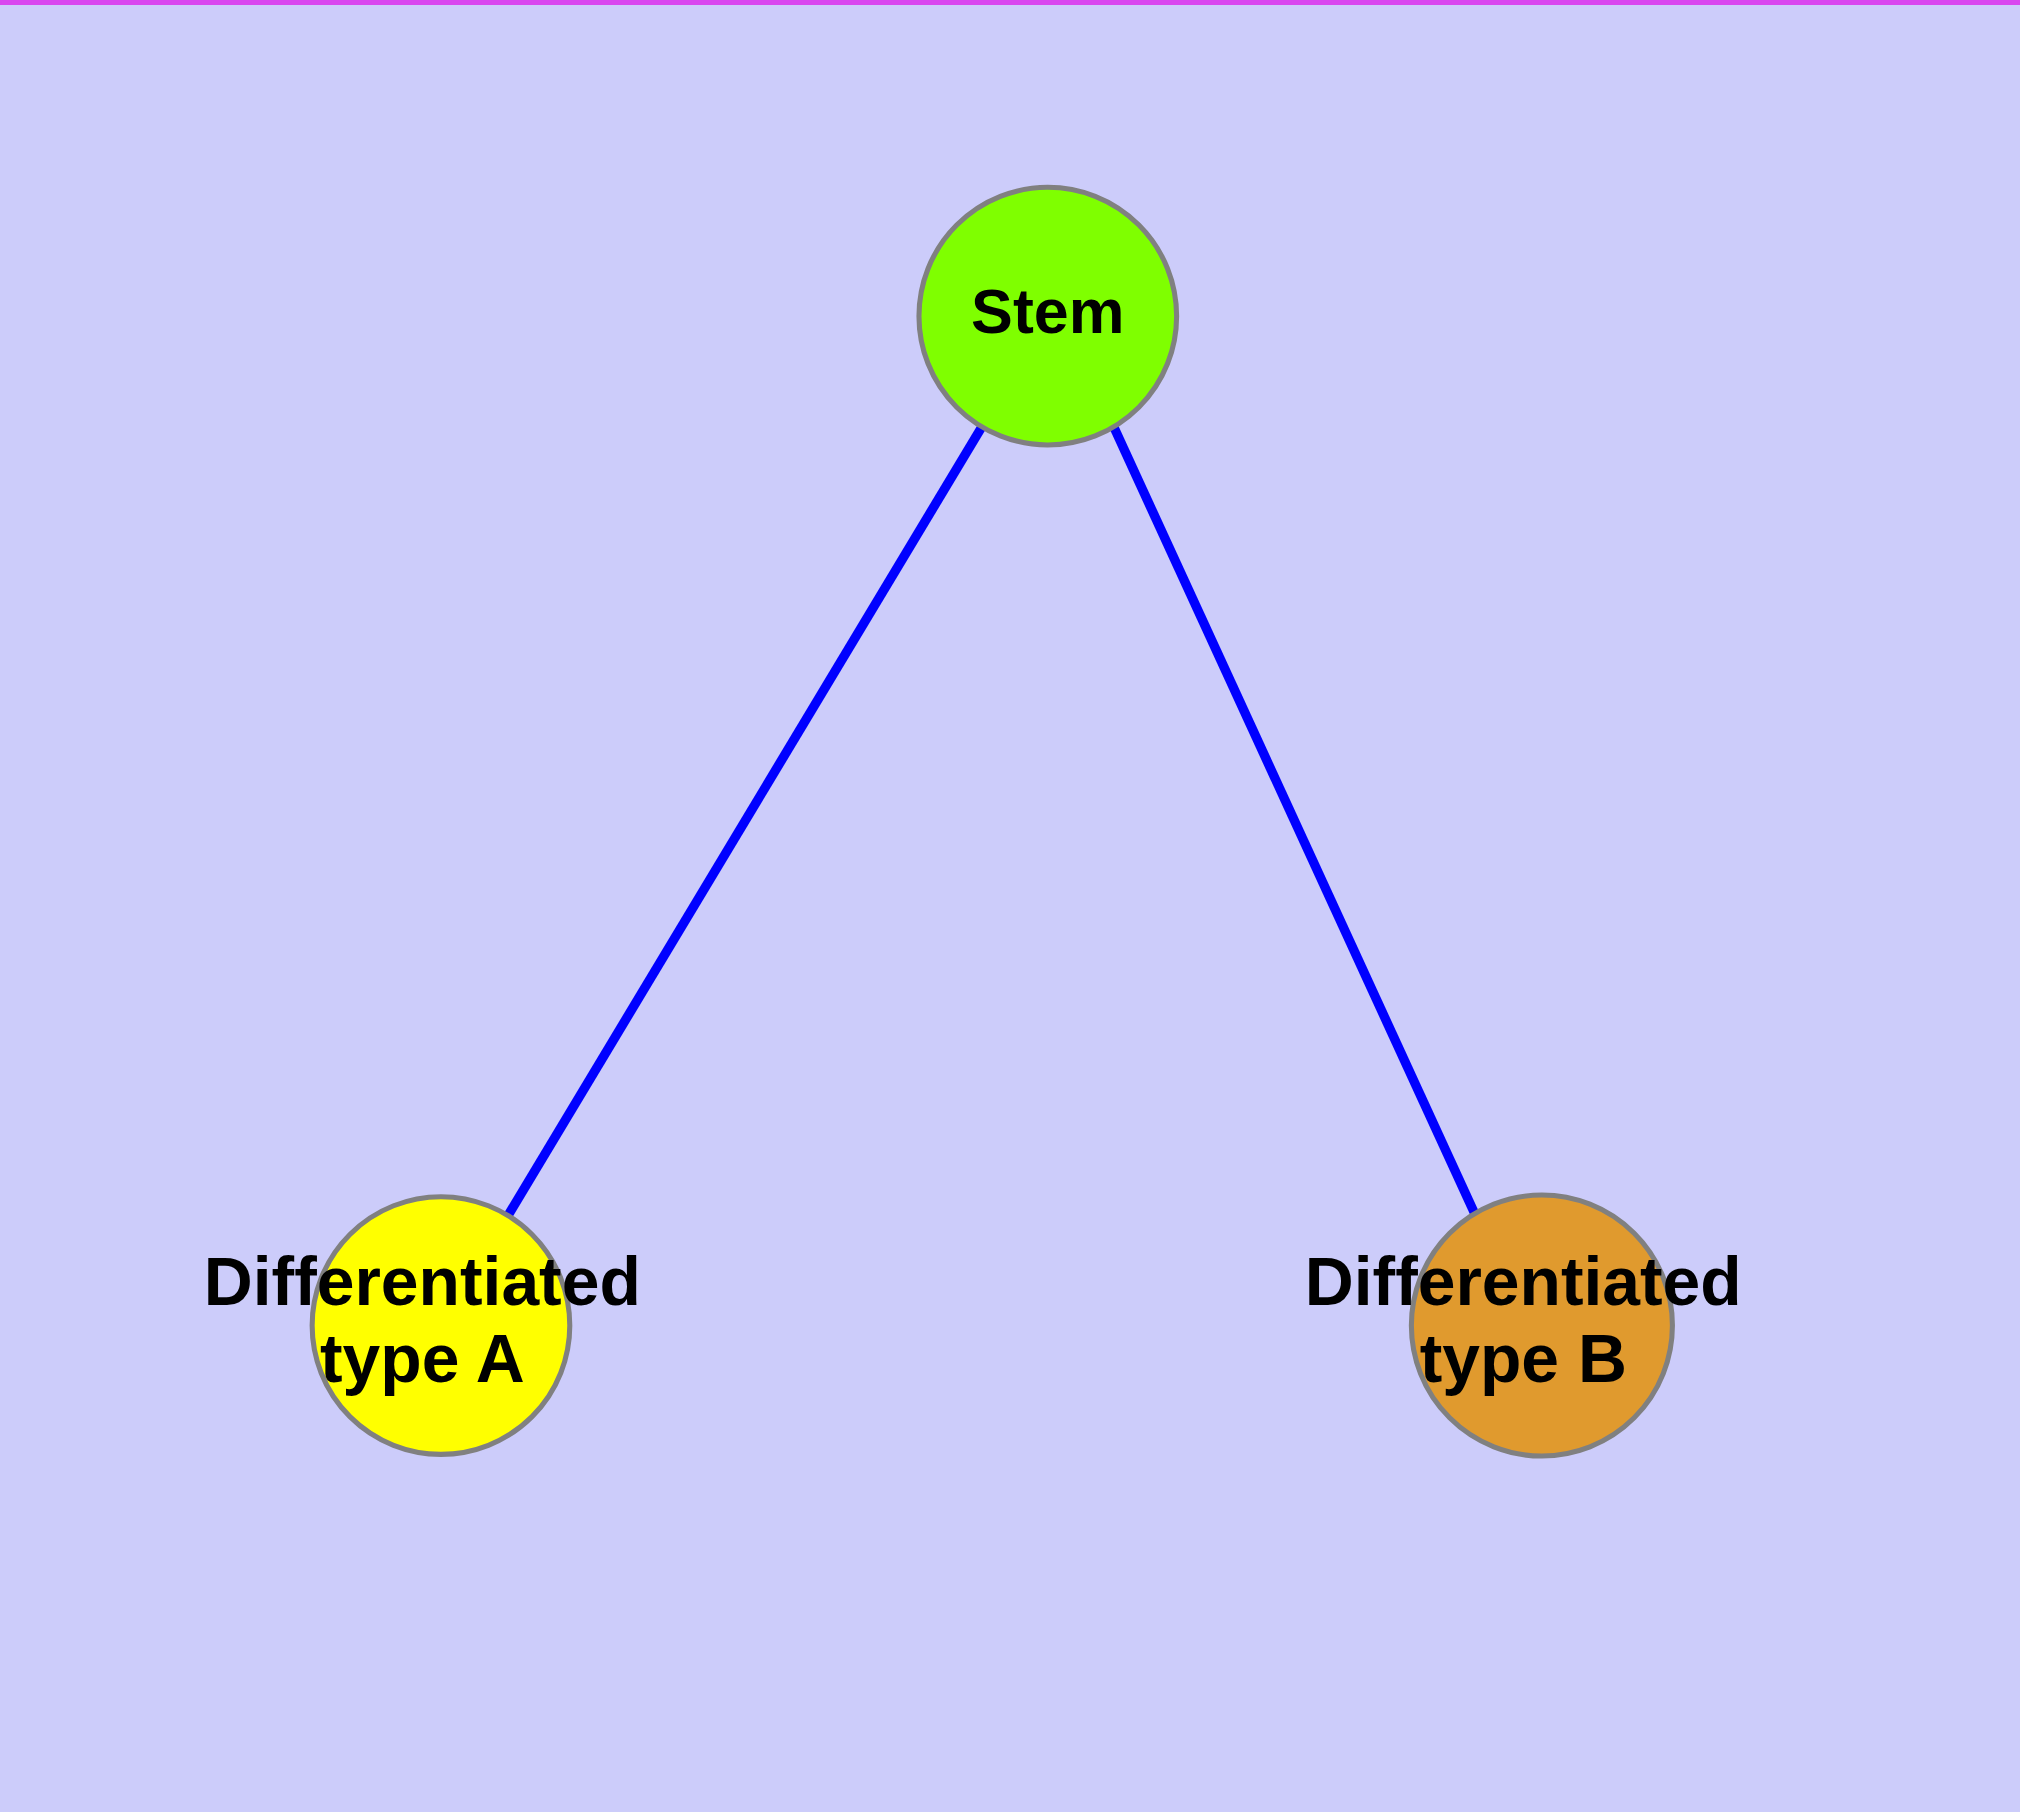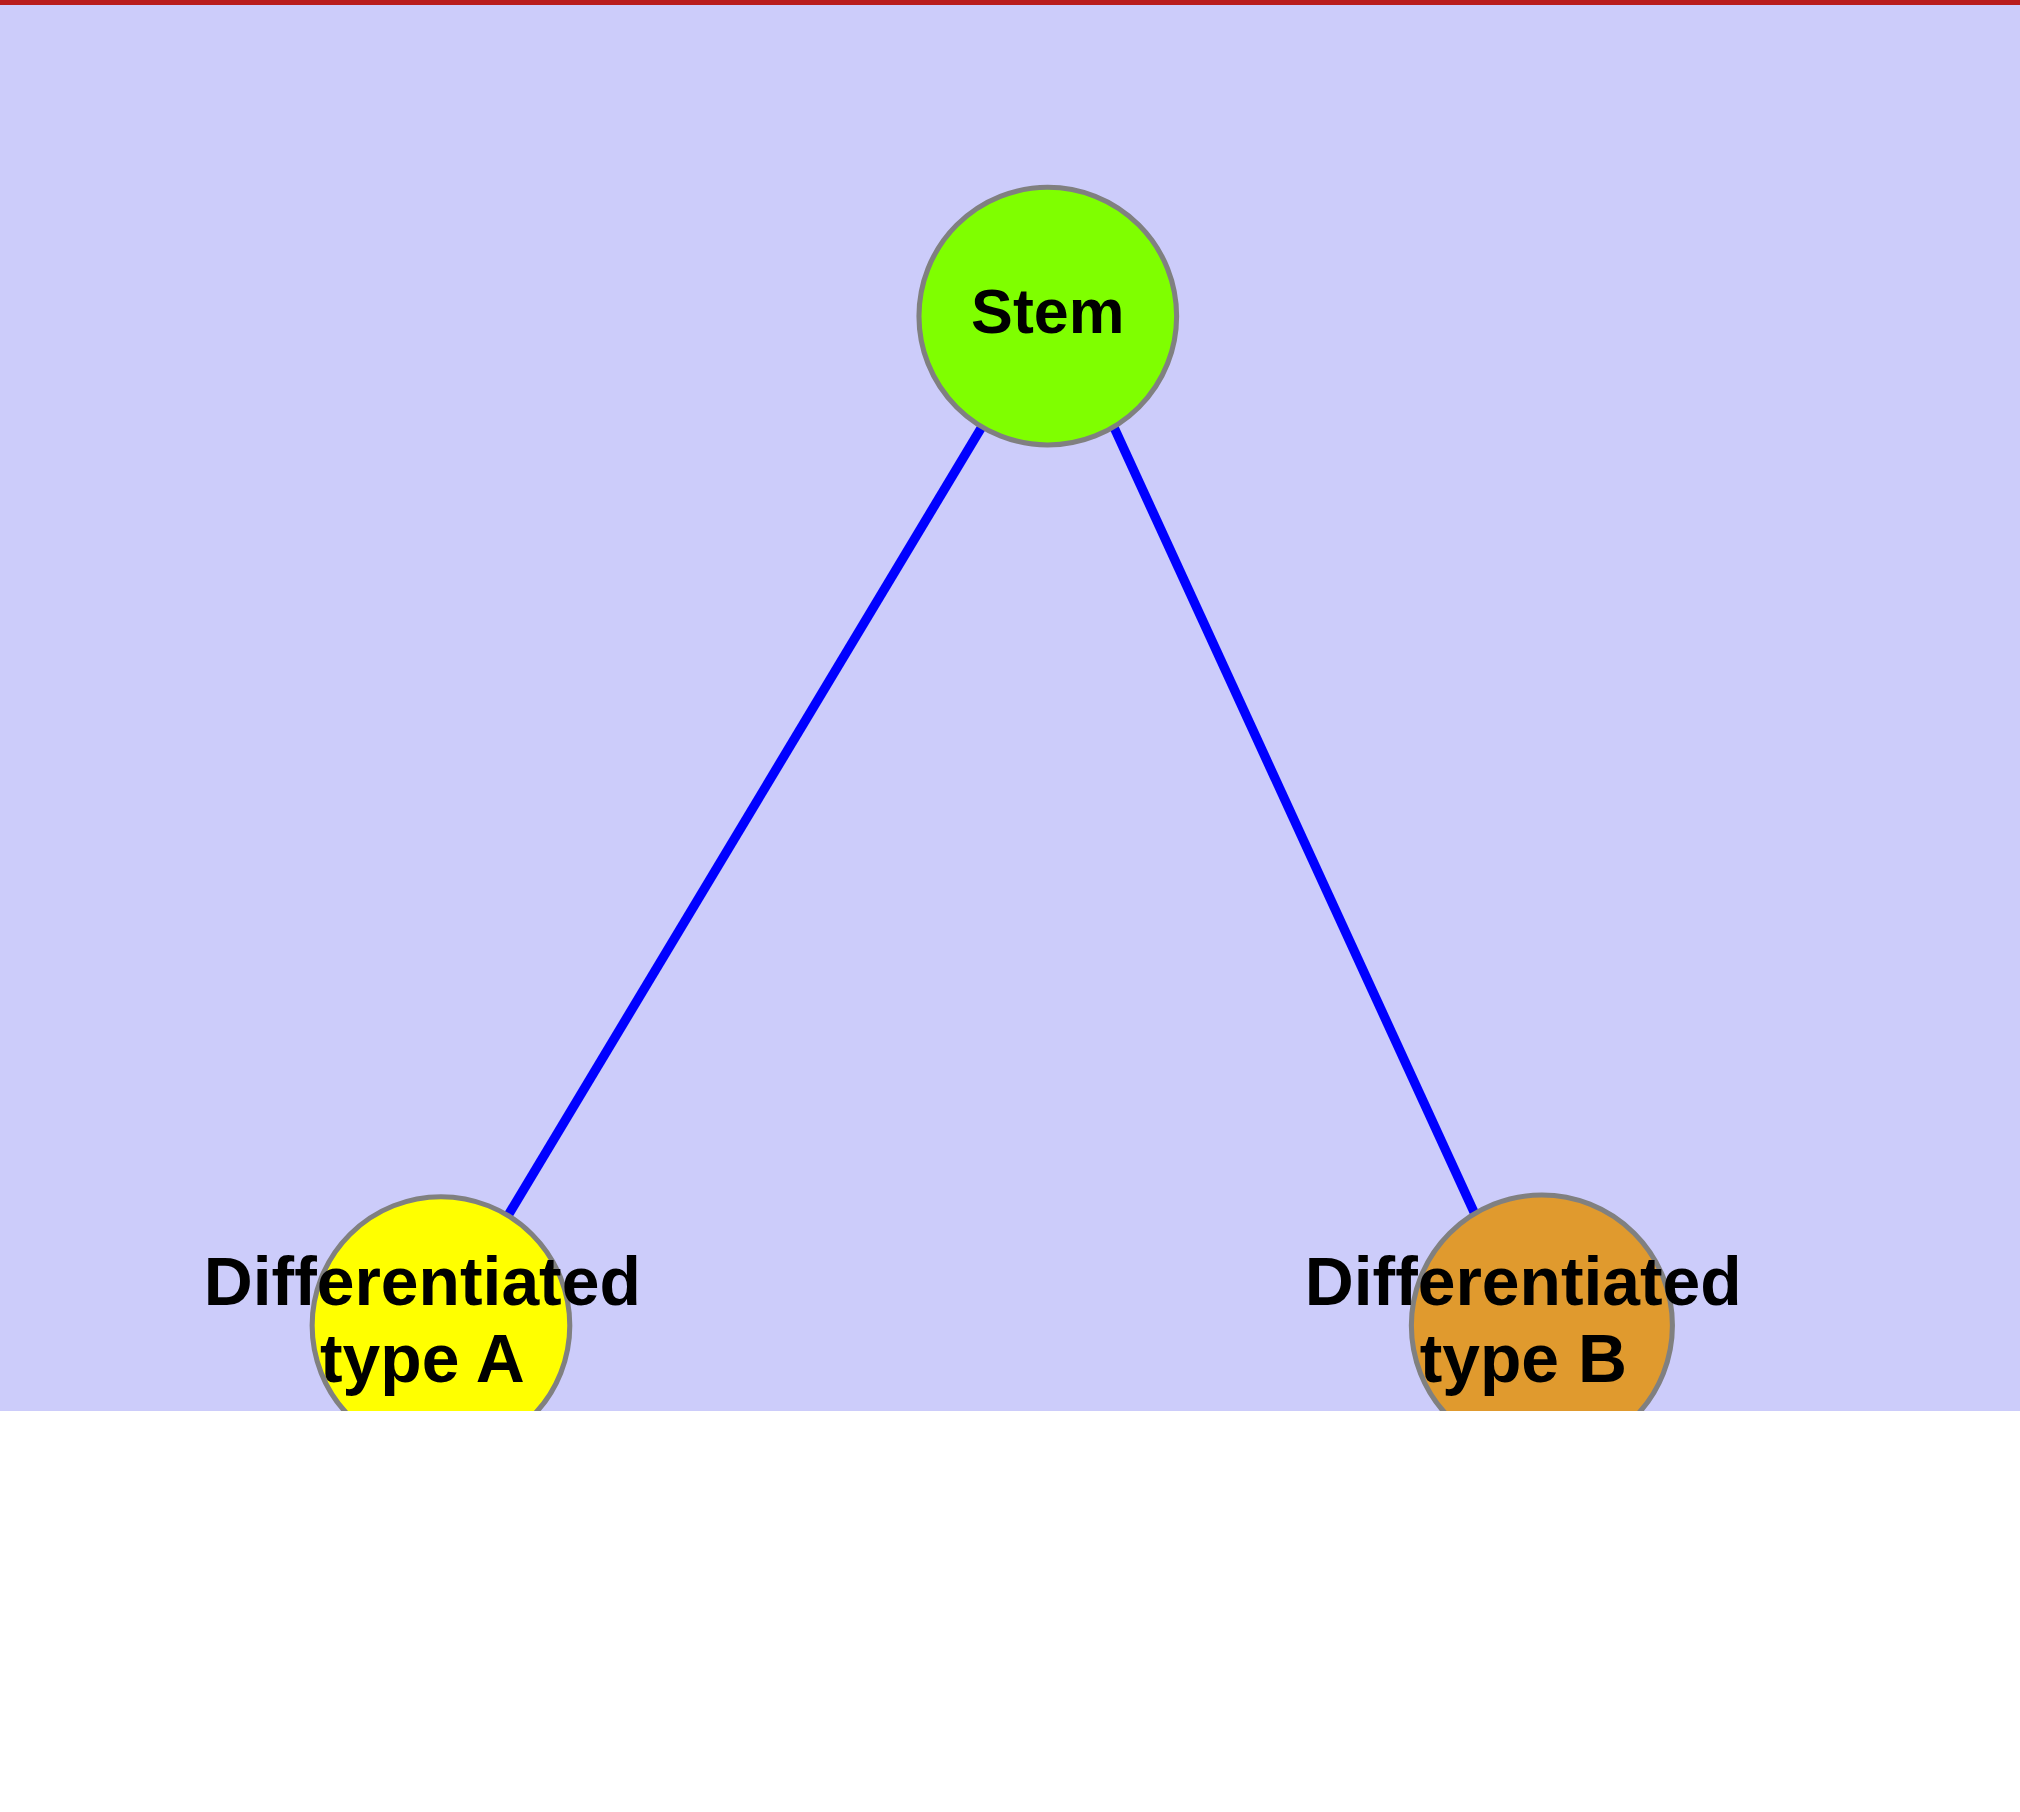--- a/index.html
+++ b/index.html
@@ -53,21 +53,21 @@
   .node-label-main {
     font-size: 74px;
   }
   .node-label-sub {
     font-size: 80px;
   }
 </style>
 </head>
 <body>
 
-<div id="canvas" style="width: 2021px; height: 1411px; background: #b91c1c;">
+<div id="canvas" style="width: 2021px; height: 1812px; background: #d946ef;">
 
   <div id="plot-area" style="width: 2021px; height: 1807px; background: rgb(204, 204, 250);"></div>
 
   <svg id="graph-svg" viewBox="0 0 2384 2138" xmlns="http://www.w3.org/2000/svg" style="width: 2021px; height: 1812px;">
 
     <g>
       <line class="edge-line" x1="1158" y1="504" x2="598" y2="1436" stroke="#0000ff" stroke-width="11"></line>
       <line class="edge-line" x1="1314" y1="504" x2="1748" y2="1450" stroke="#0000ff" stroke-width="11"></line>
     </g>
 

